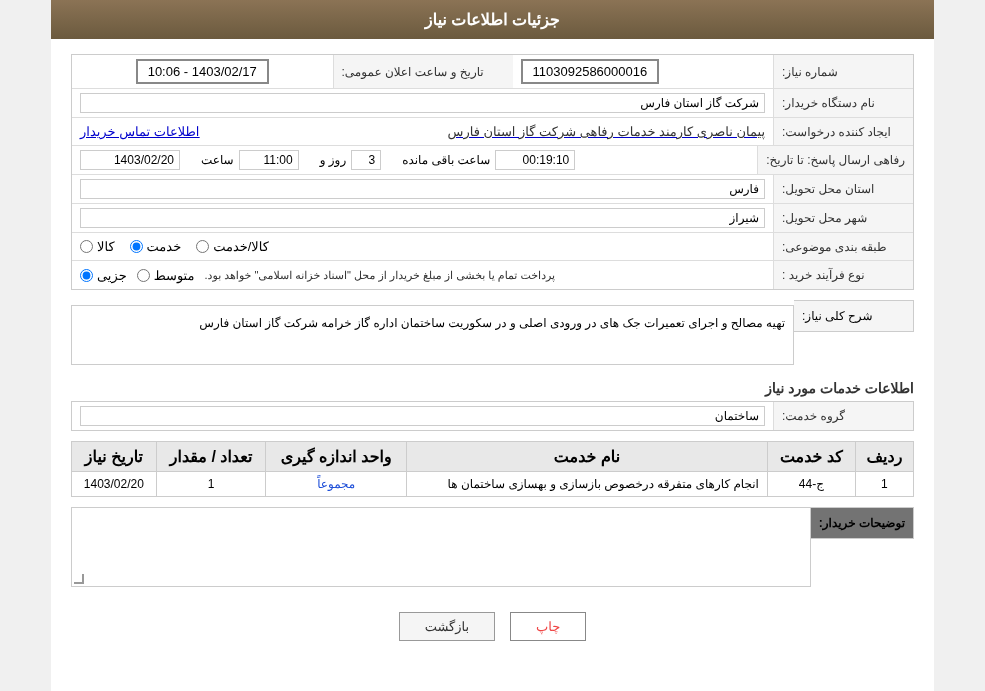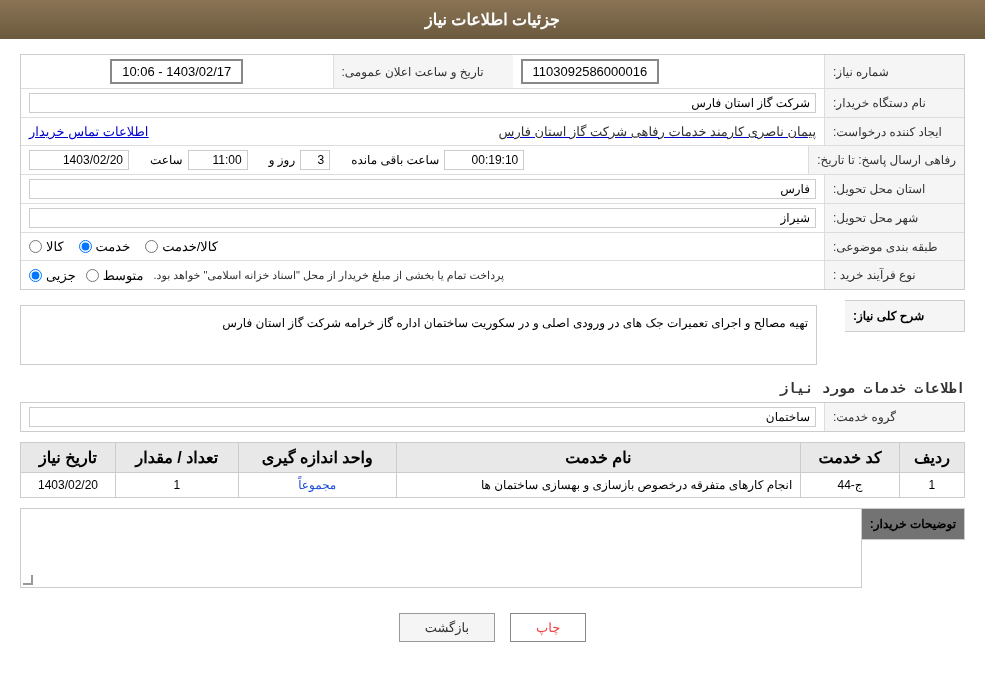--- a/index.html
+++ b/index.html
@@ -4,21 +4,21 @@
   <style>
     * { box-sizing: border-box; margin: 0; padding: 0; }
     body {
       font-family: Tahoma, Arial, sans-serif;
       font-size: 13px;
       background: #f0f0f0;
       direction: rtl;
     }
 
     .page-container {
-      width: 985px;
+      width: 883px;
       min-height: 691px;
       background: #fff;
       margin: 0 auto;
     }
 
     .header-bar {
       background: linear-gradient(to bottom, #8B7355, #6B5A3E);
       color: #fff;
       text-align: center;
       padding: 10px 20px;
@@ -137,21 +137,20 @@
       text-align: right;
       font-size: 12px;
       line-height: 1.6;
     }
 
     .section-title {
       font-weight: bold;
       font-size: 14px;
       margin: 10px 0 5px 0;
       color: #333;
-      font-family: Liberation Mono, monospace;
     }
 
     .services-table {
       width: 100%;
       border-collapse: collapse;
       margin-bottom: 10px;
       border: 1px solid #ccc;
     }
 
     .services-table th {
@@ -349,21 +348,21 @@
           <div class="radio-item">
             <span>جزیی</span>
             <input type="radio" name="process" checked="" style="">
           </div>
         </div>
       </div>
 
     </div>
 
     <div style="display:flex; align-items:flex-start; margin-bottom:10px;">
-      <div style="background:#f5f5f5; padding:8px; min-width:120px; font-size:12px; font-weight:bold; text-align:right; border:1px solid #ccc; border-left:none; display:flex; align-items:flex-start; justify-content:flex-end;margin-left:28px;">شرح کلی نیاز:</div>
+      <div style="background:#f5f5f5; padding:8px; min-width:120px; font-size:12px; font-weight:normal; text-align:right; border:1px solid #ccc; border-left:none; display:flex; align-items:flex-start; justify-content:flex-end;">شرح کلی نیاز:</div>
       <div class="description-box" style="flex:1;">تهیه مصالح و اجرای تعمیرات جک های در ورودی اصلی و در سکوریت ساختمان اداره گاز خرامه شرکت گاز استان فارس</div>
     </div>
 
     <div class="section-title">اطلاعات خدمات مورد نیاز</div>
 
     <div class="info-section" style="margin-bottom:10px;">
       <div class="info-row">
         <div class="label-cell">گروه خدمت:</div>
         <div class="value-cell">
           <input type="text" class="inline-input" style="width: 100%; text-align: right;" readonly="" value="ساختمان">

